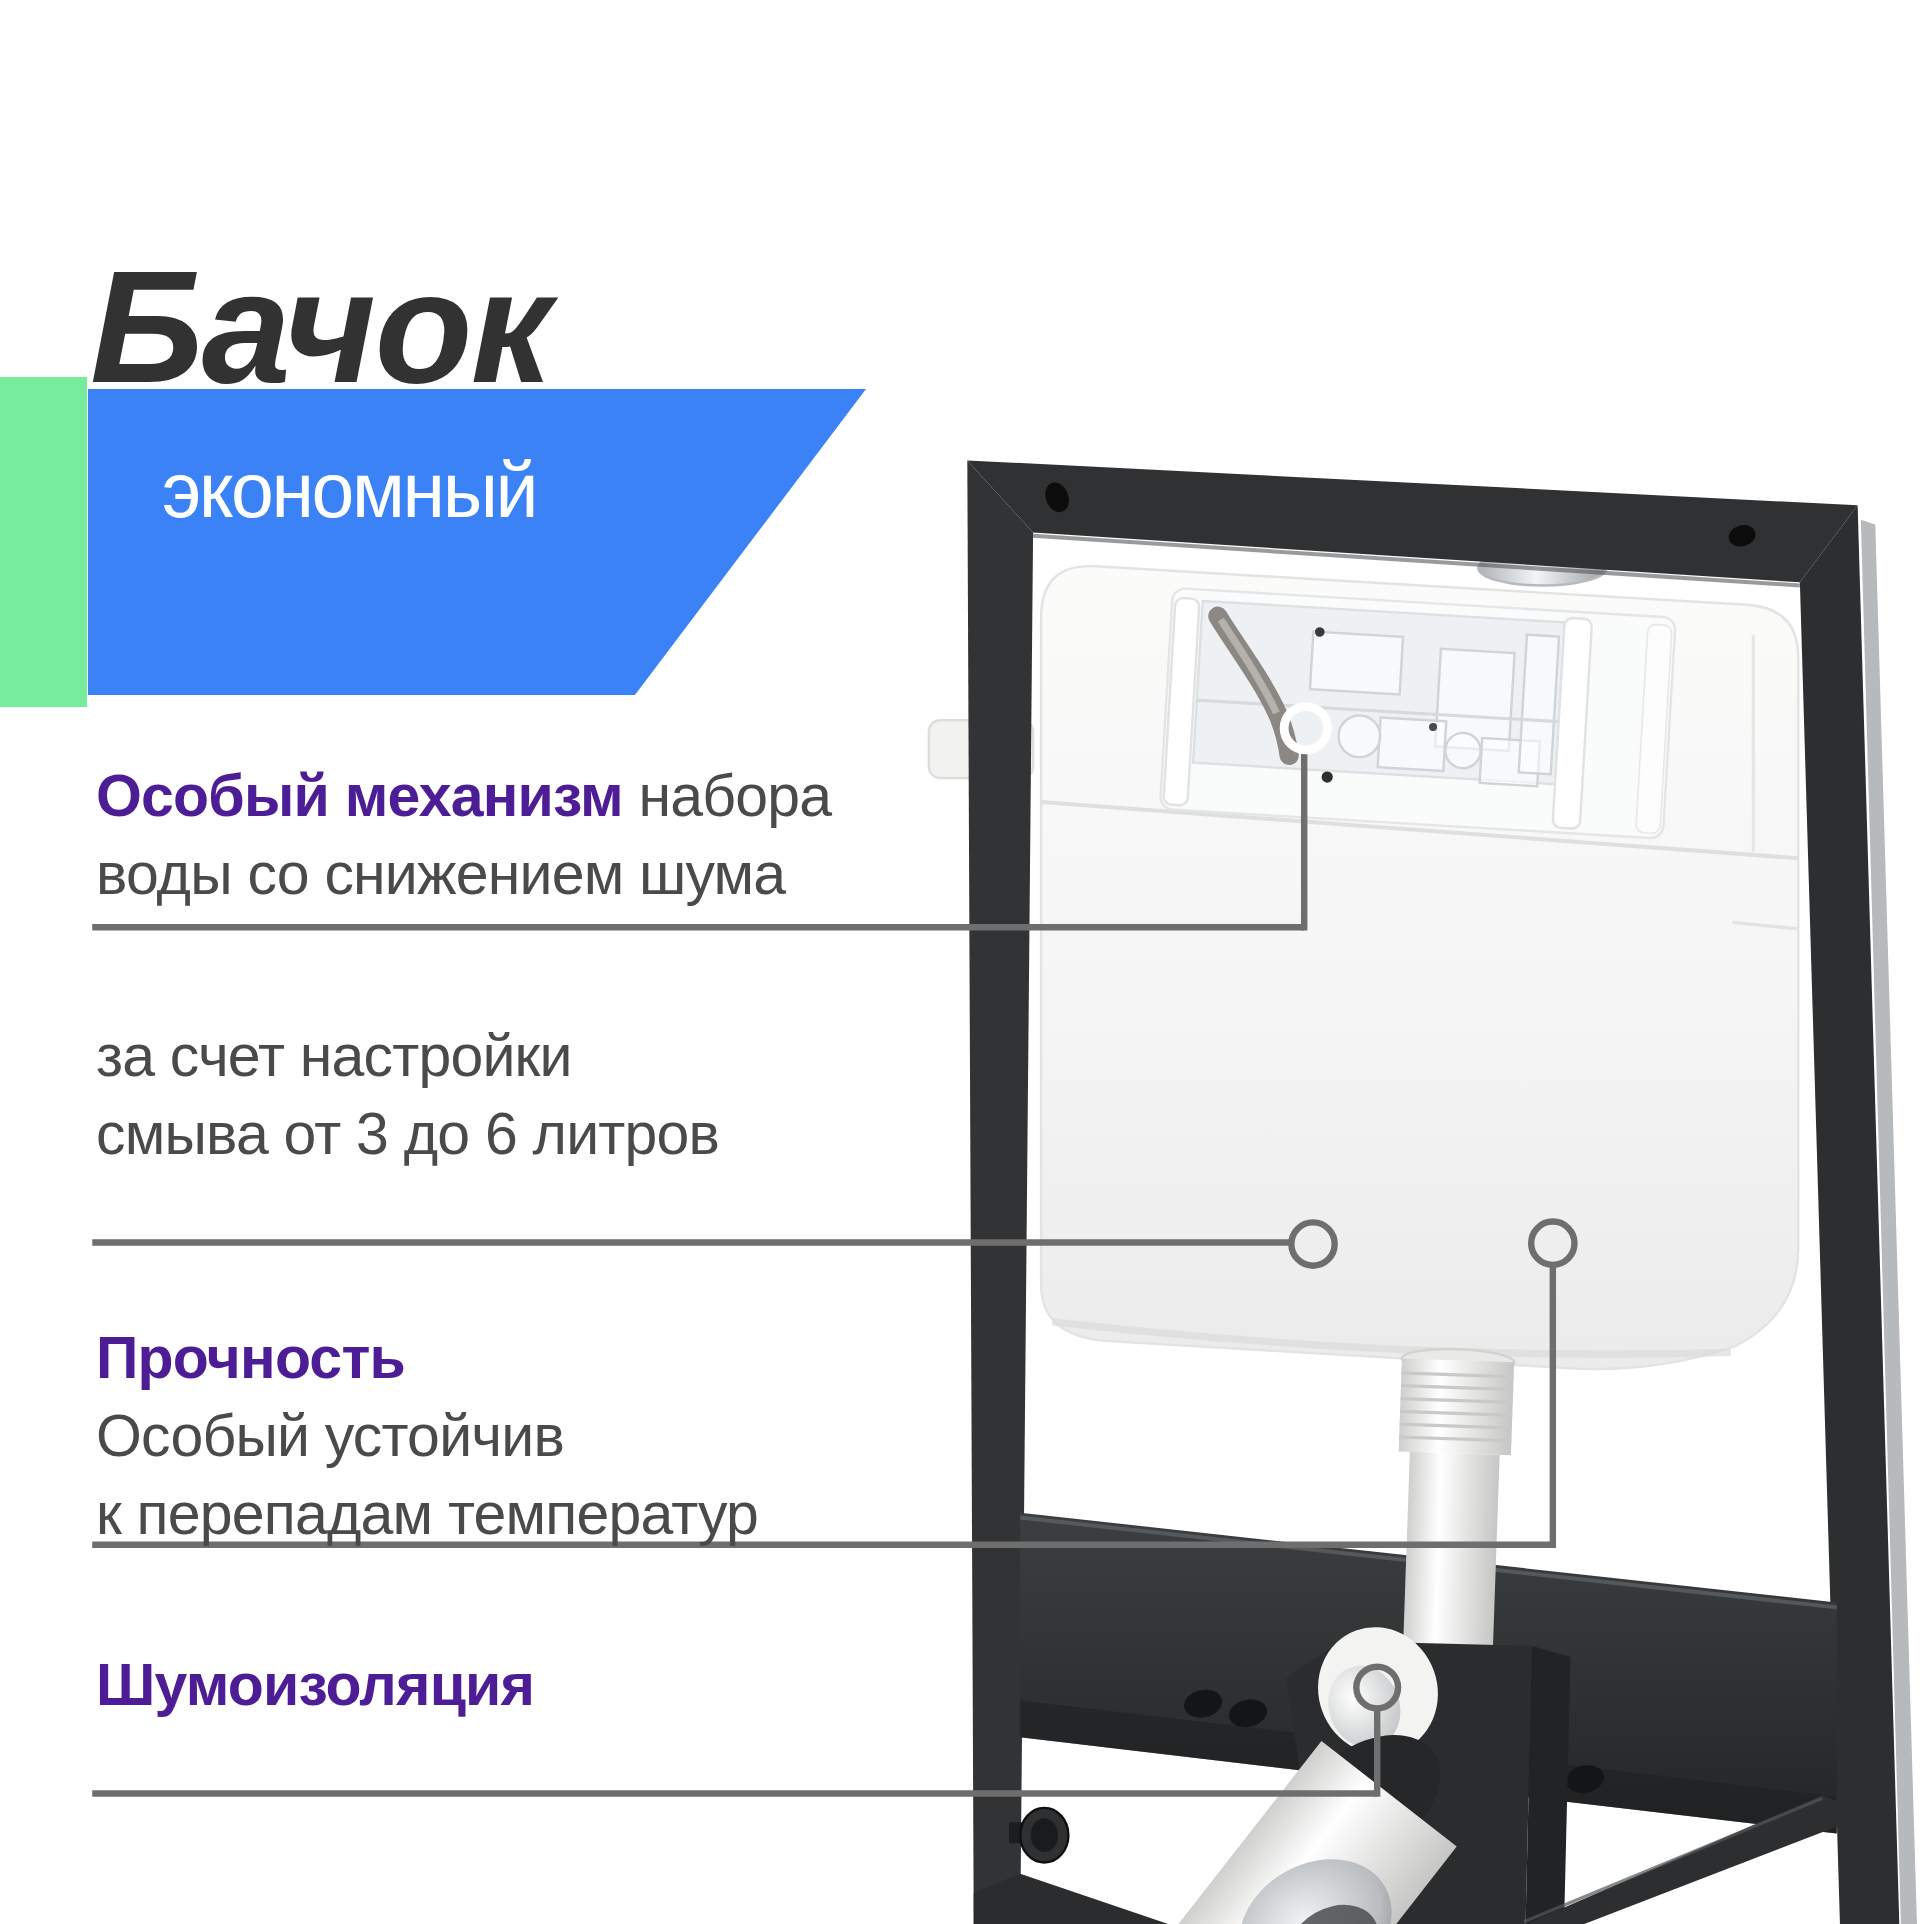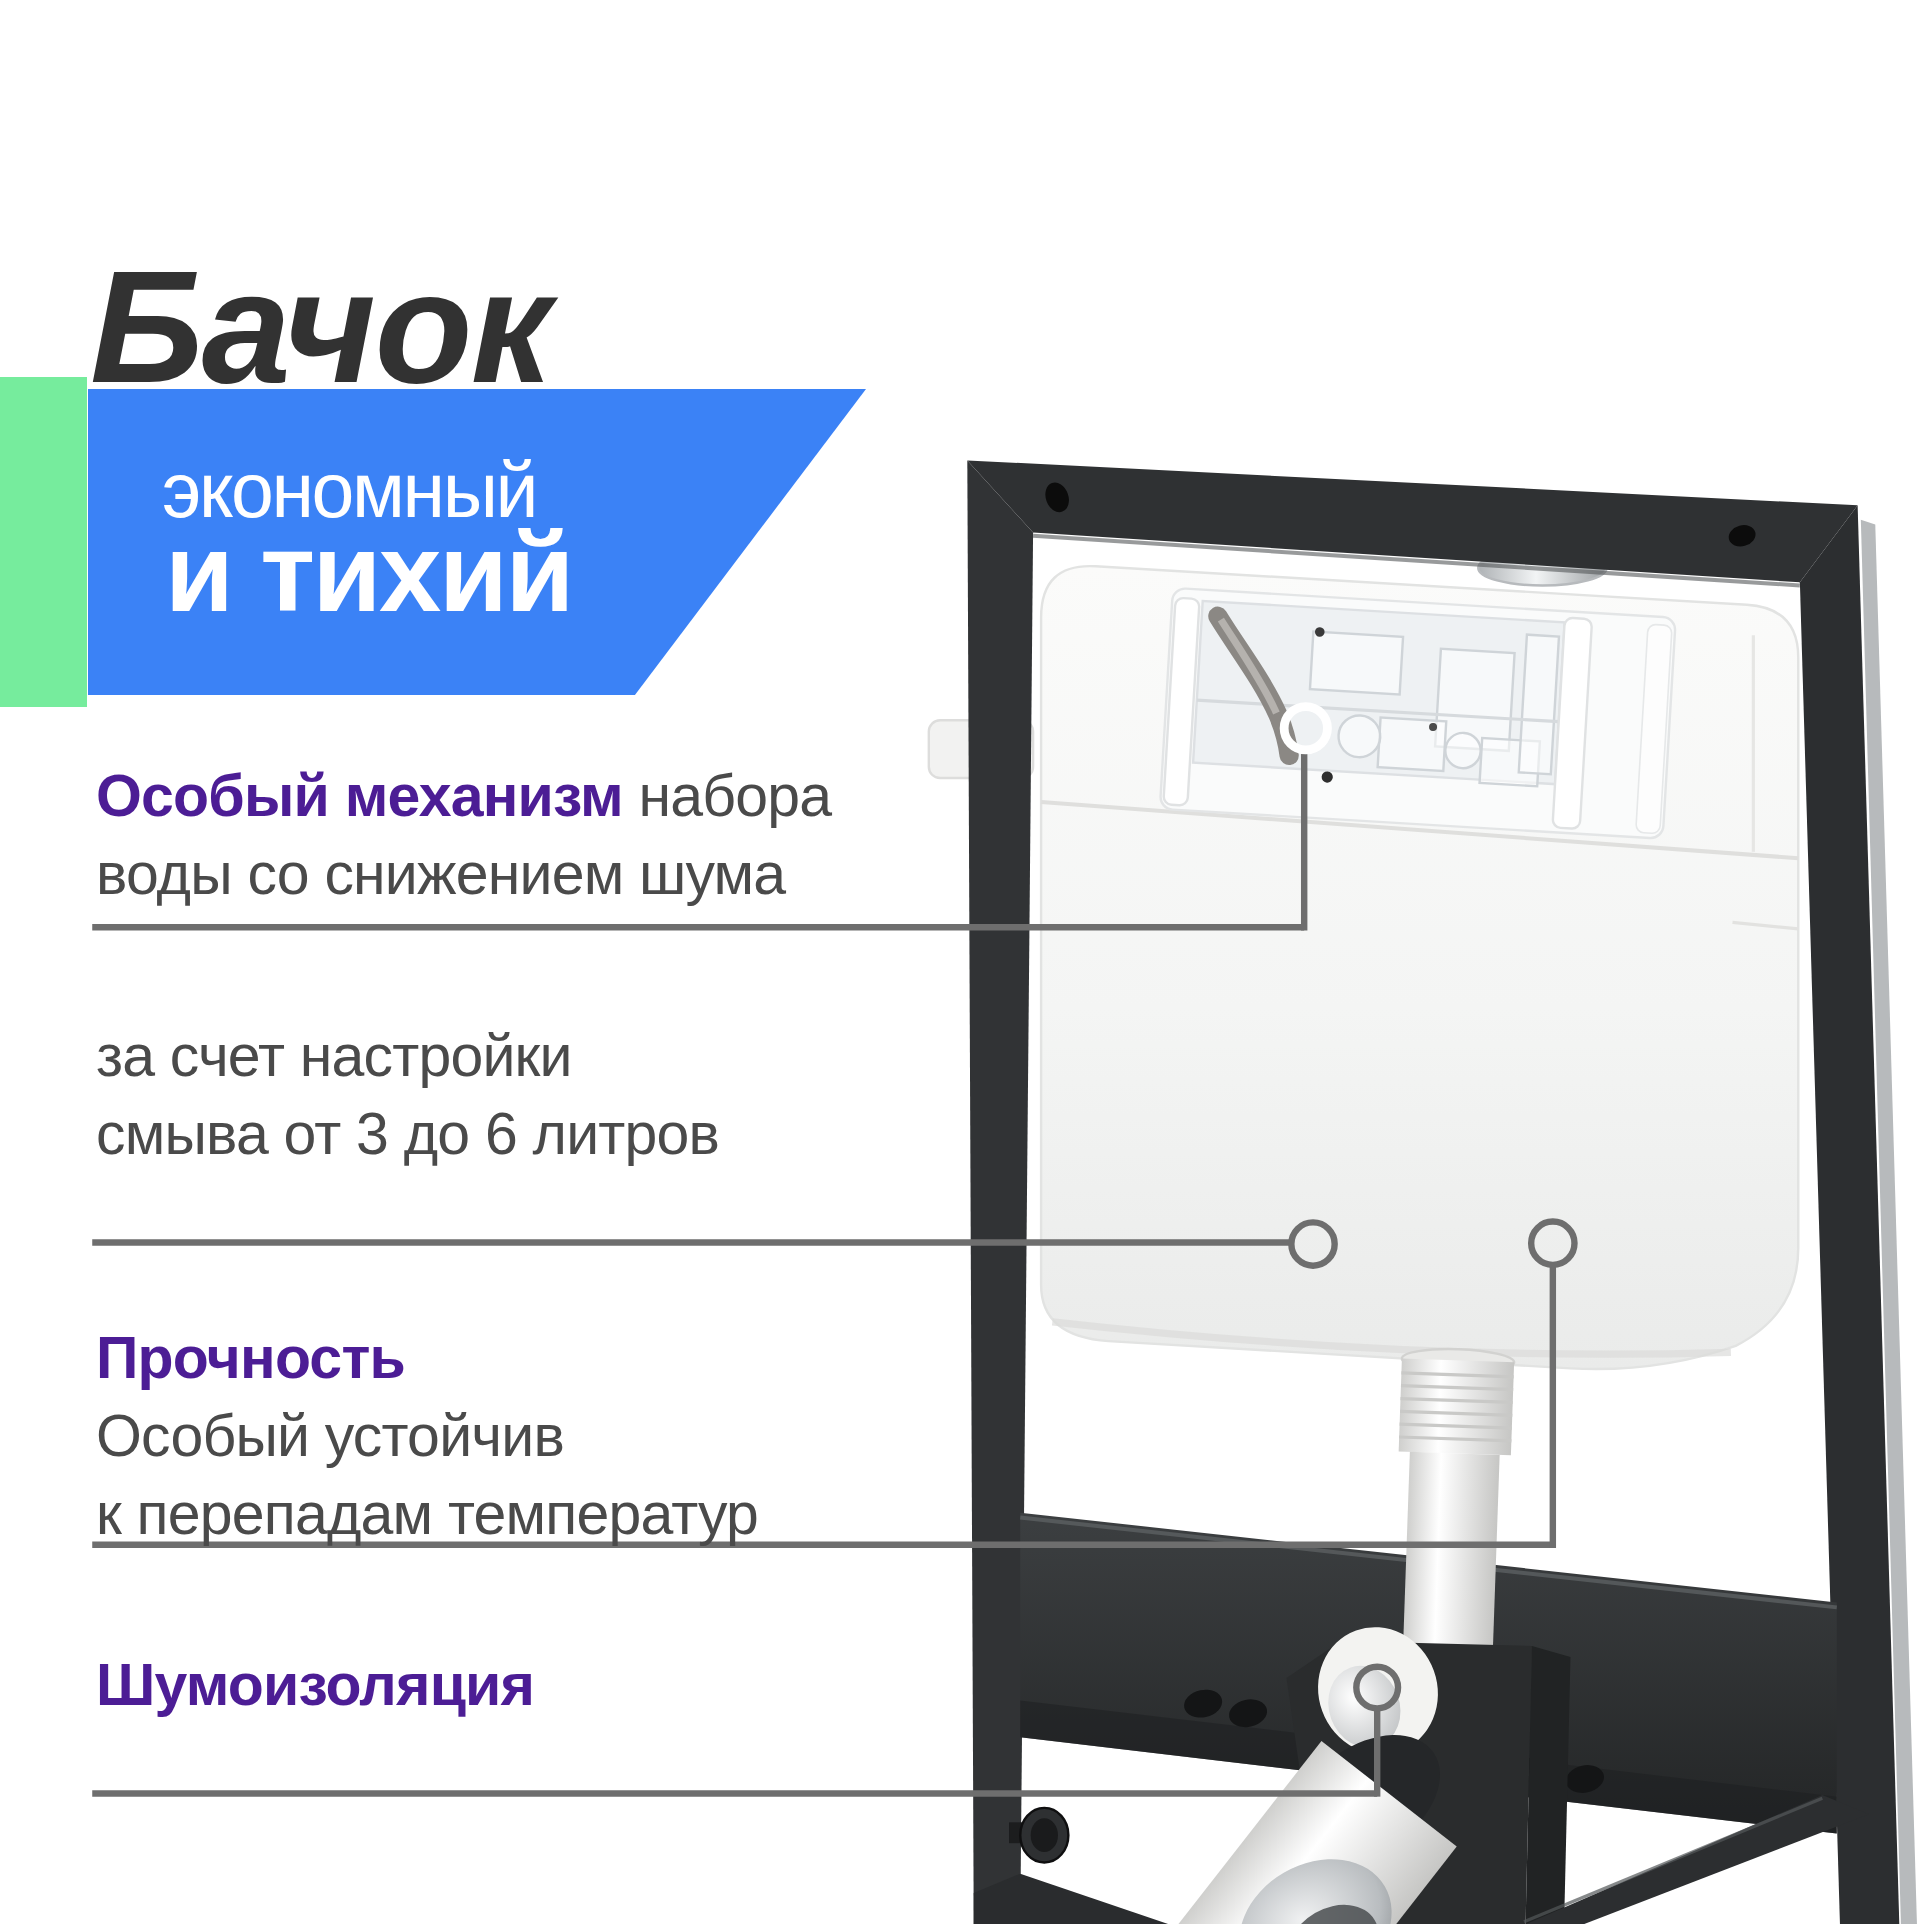--- a/index.html
+++ b/index.html
@@ -187,21 +187,20 @@
   </g>
   <circle cx="1628" cy="908" r="27" stroke="#ffffff" stroke-width="11" fill="none"></circle>
 </svg>
 
 <h1 id="title" class="abs" style="margin:0;">Бачок</h1>
 
 <div id="accent-bar" class="abs"></div>
 
 <div id="banner" class="abs">
   <div id="banner-line1" class="abs">экономный</div>
-  <div id="banner-line2" class="abs">и тихий</div>
 </div>
 
 <div id="feature-1" class="abs feature">
   <div><b>Особый механизм</b><span> набора</span></div>
   <div>воды со снижением шума</div>
 </div>
 
 <div id="feature-2" class="abs feature">
   <div>за счет настройки</div>
   <div>смыва от 3 до 6 литров</div>

